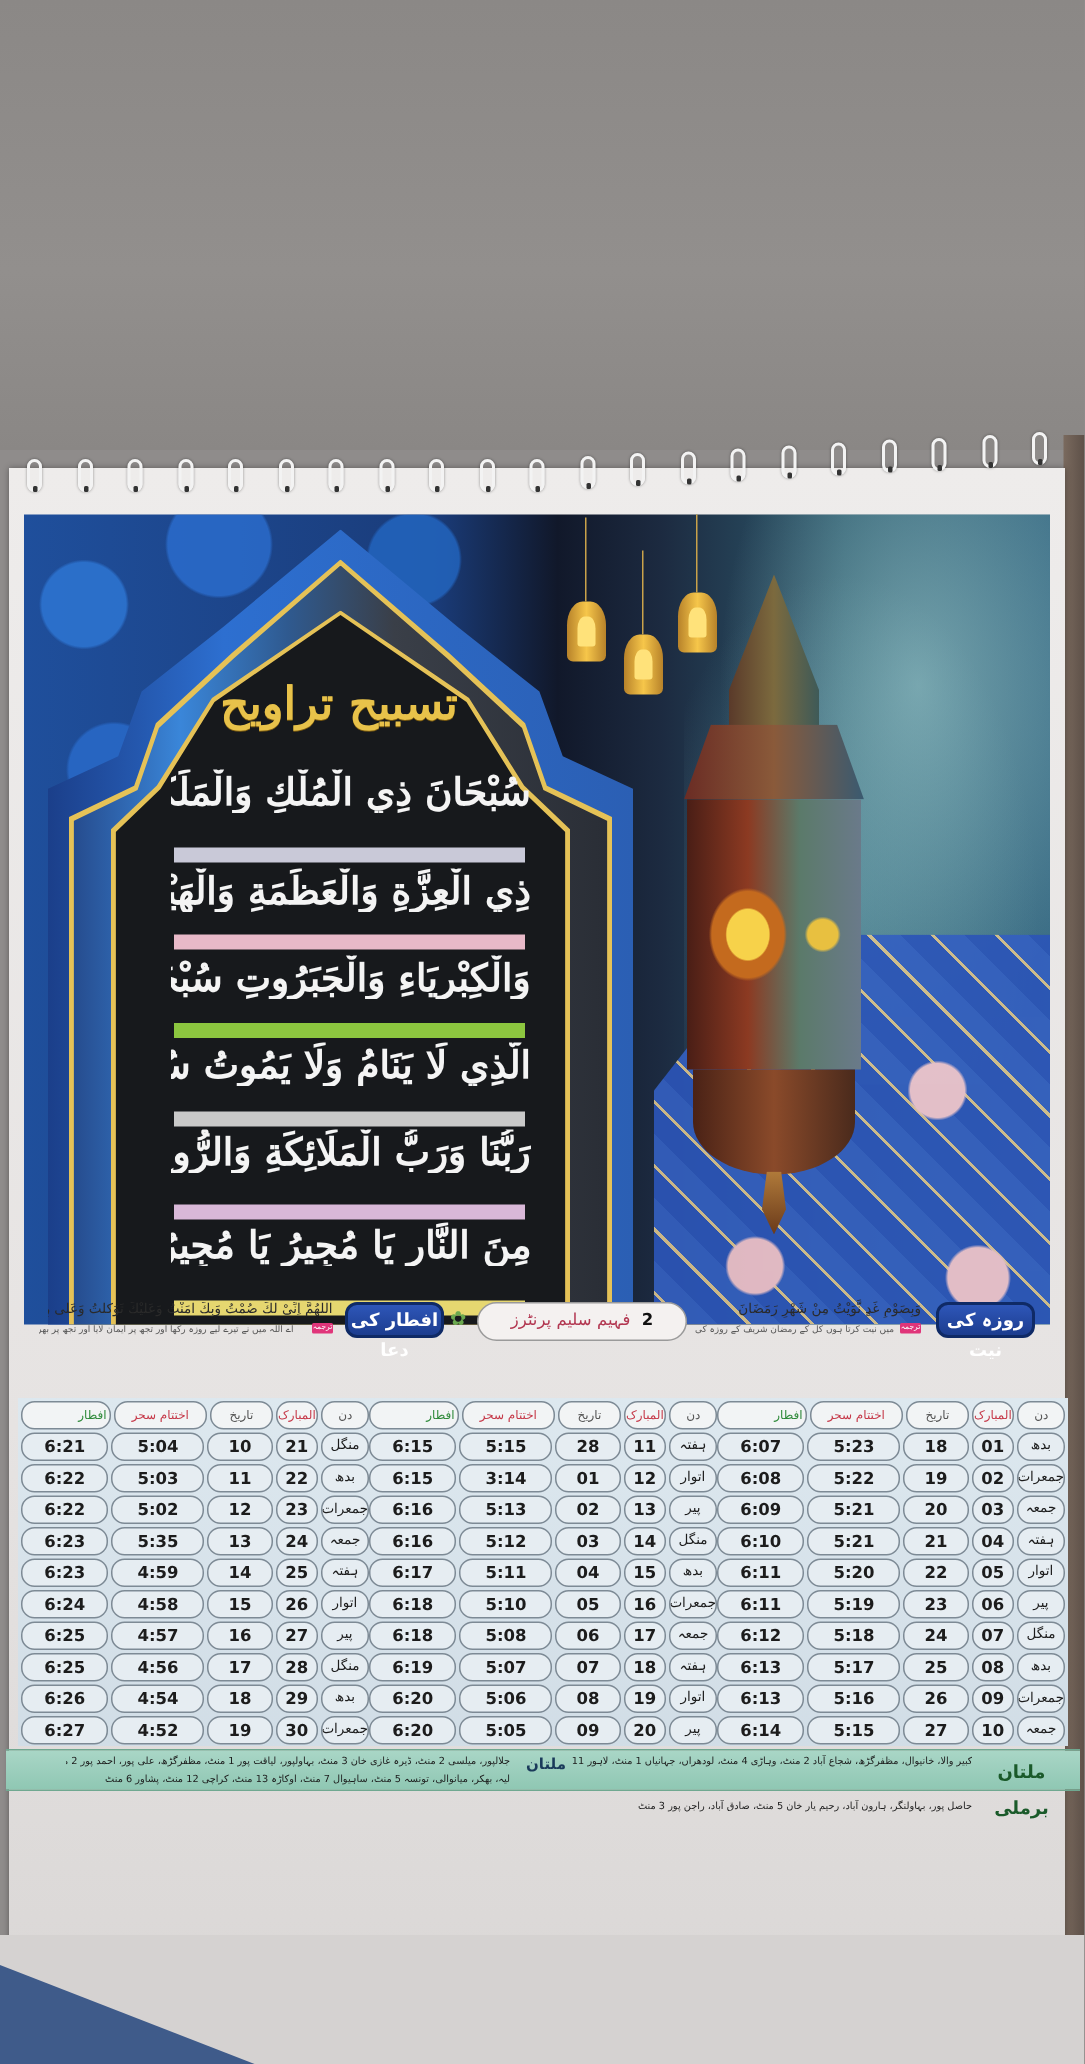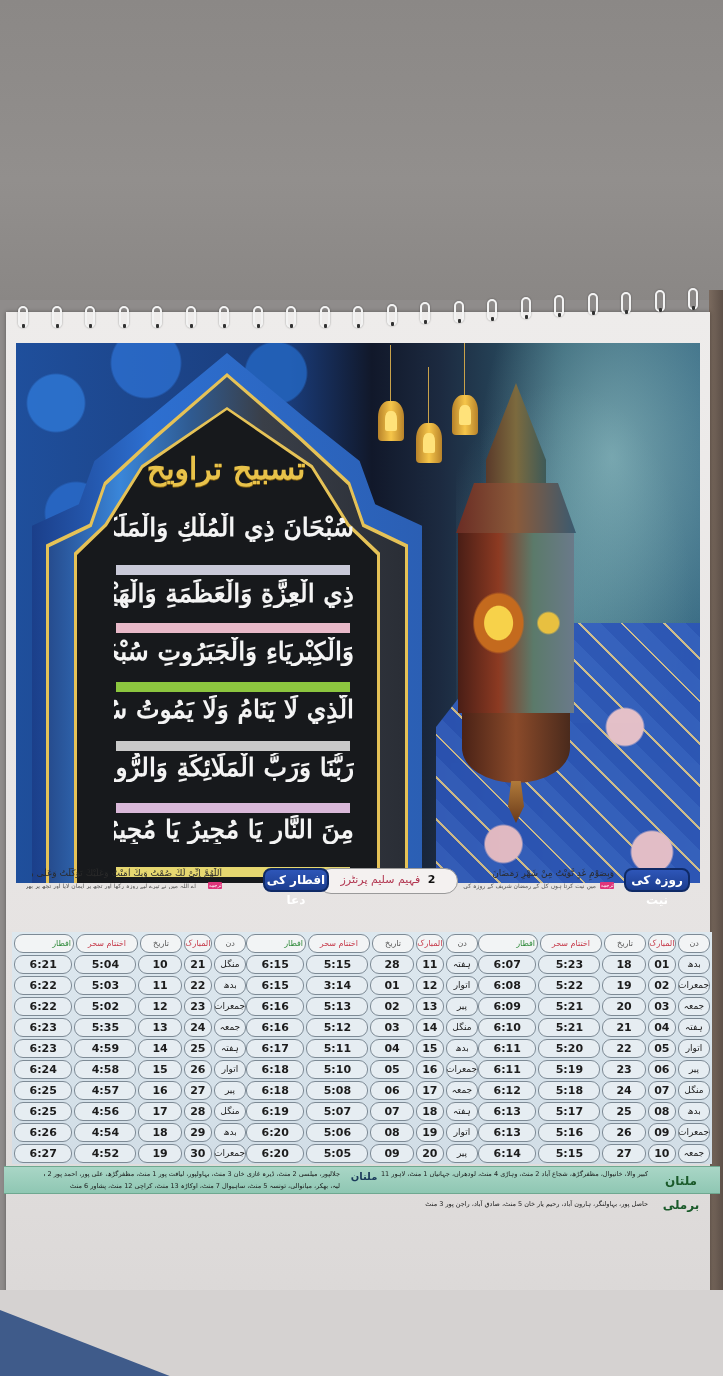--- a/index.html
+++ b/index.html
@@ -76,21 +76,21 @@
     text-shadow:0 1px 0 #7a5a10;direction:rtl;}
   .calli-line{position:absolute;left:98px;width:240px;text-align:center;direction:rtl;
     font-family:"DejaVu Serif",serif;font-size:25px;font-weight:bold;color:#f4f4f4;
     letter-spacing:-1px;white-space:nowrap;overflow:hidden;}
   .trans-bar{position:absolute;left:100px;width:234px;height:10px;
     font-size:6px;color:#333;text-align:center;direction:rtl;line-height:10px;overflow:hidden;}
 
   
   .info-row{position:absolute;left:16px;top:866px;width:690px;height:30px;}
   .pill-blue{position:absolute;height:24px;border-radius:8px;background:linear-gradient(#2e56b8,#1c3d8f);
-    border:2px solid #0f2a66;color:#fff;font-size:12px;font-weight:bold;text-align:center;line-height:20px;direction:rtl;margin-left:33px;}
+    border:2px solid #0f2a66;color:#fff;font-size:12px;font-weight:bold;text-align:center;line-height:20px;direction:rtl;}
   .dua-text{position:absolute;font-size:9px;color:#2a2a2a;direction:rtl;white-space:nowrap;}
   .dua-sub{position:absolute;font-size:6px;color:#555;direction:rtl;white-space:nowrap;}
   .mini-tag{position:absolute;width:14px;height:7px;background:#e0357a;border-radius:1px;font-size:5px;color:#fff;text-align:center;line-height:7px;}
   .printer{position:absolute;left:302px;top:2px;width:140px;height:26px;border:1.5px solid #9a9a9a;border-radius:13px;
     background:#f4f1f0;font-size:11px;color:#b23650;text-align:center;line-height:22px;direction:rtl;}
   .printer b{color:#111;margin-left:4px;}
   .flower-dot{position:absolute;font-size:13px;color:#6aa84f;}
 
   
   .banners{position:absolute;left:16px;top:896px;width:690px;height:36px;}

